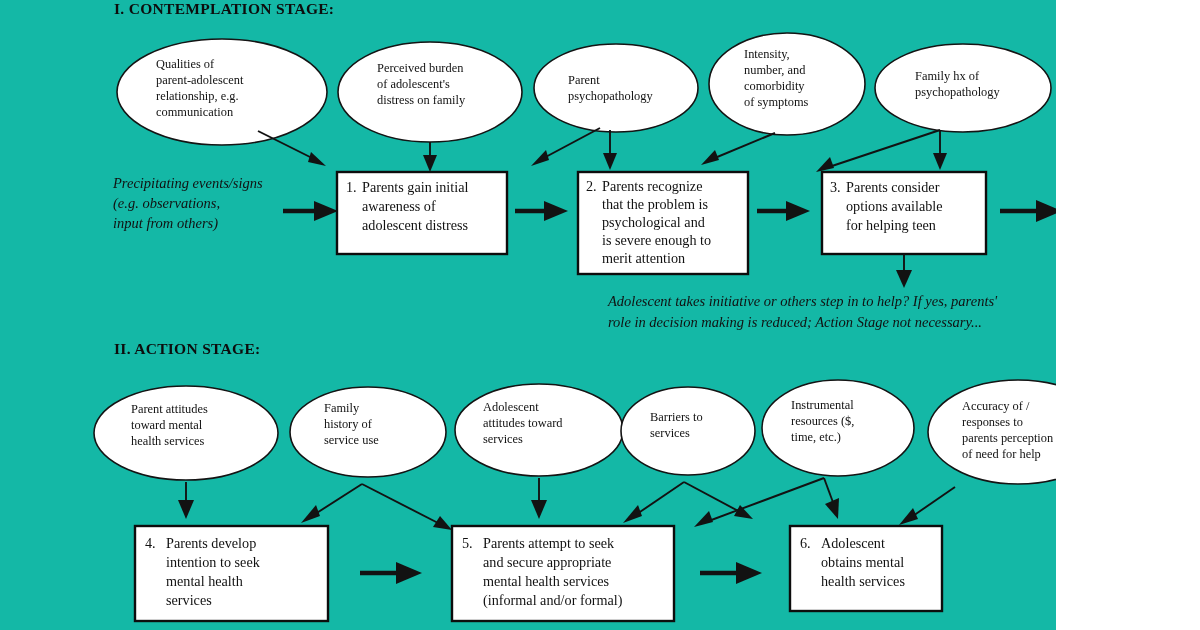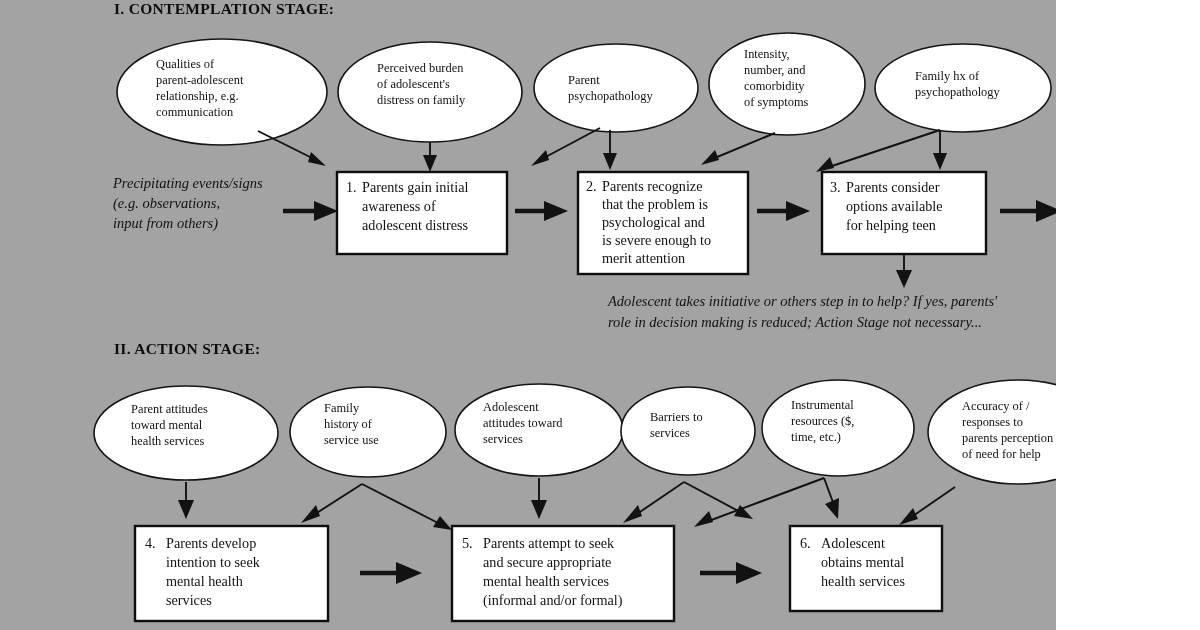--- a/index.html
+++ b/index.html
@@ -5,21 +5,21 @@
 <style>
   html, body {
     margin: 0;
     padding: 0;
     background: #ffffff;
   }
   #page {
     position: relative;
     width: 1056px;
     height: 630px;
-    background: #a3a3a3;
+    background: #14b8a6;
     overflow: hidden;
     font-family: "Liberation Serif", "DejaVu Serif", serif;
     color: #111111;
   }
   svg.diagram {
     position: absolute;
     left: 0;
     top: 0;
     width: 1200px;
     height: 630px;

